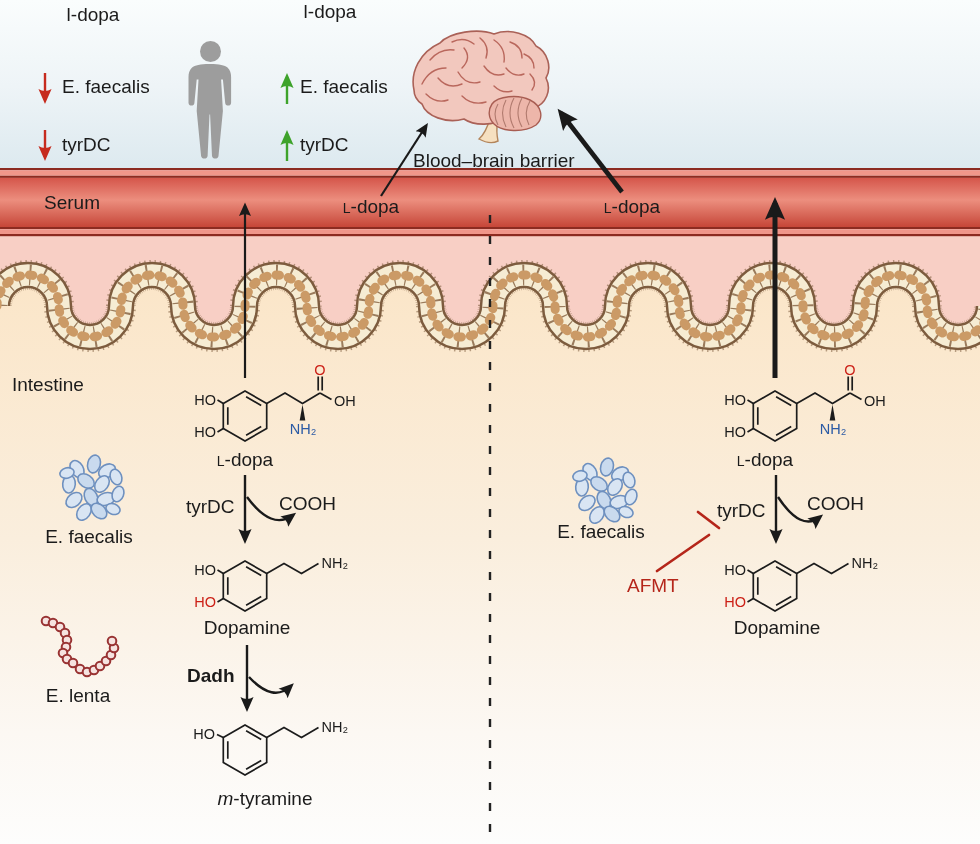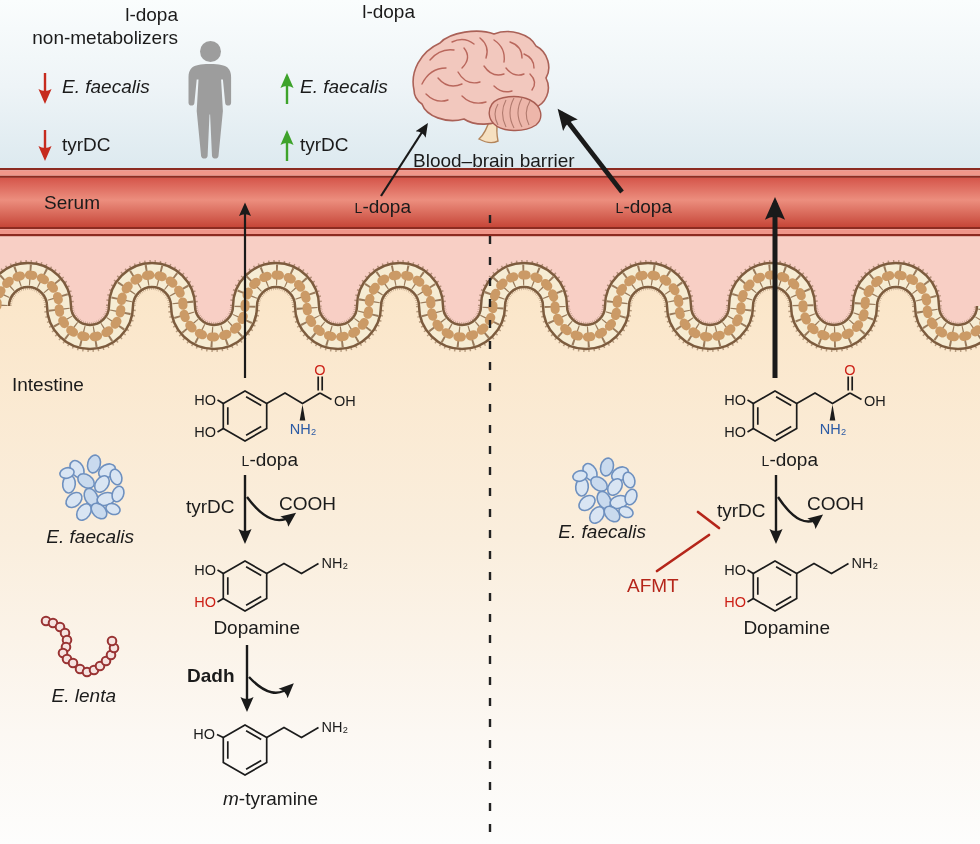--- a/index.html
+++ b/index.html
@@ -3,22 +3,22 @@
 <meta charset="utf-8">
 <style>
   html,body{margin:0;padding:0;}
   body{
     width:980px;height:844px;position:relative;overflow:hidden;
     font-family:"Liberation Sans","DejaVu Sans",sans-serif;
     color:#1b1b1b;background:#ffffff;
   }
   #canvas{position:absolute;left:0;top:0;width:980px;height:844px;}
   .lbl{position:absolute;font-size:19px;line-height:22px;white-space:nowrap;}
-  .ital{font-style:italic;}
-  .ctr{text-align:right;}
+  .ital{}
+  .ctr{text-align:center;}
   .sc{font-size:14px;}
   .red{color:#b5261a;}
   .title{line-height:23px;}
 </style>
 </head>
 <body>
 
 <svg id="canvas" width="980" height="844" viewBox="0 0 980 844" xmlns="http://www.w3.org/2000/svg" xmlns:xlink="http://www.w3.org/1999/xlink">
   <defs>
     <linearGradient id="skyGrad" x1="0" y1="0" x2="0" y2="1">
@@ -232,21 +232,20 @@
   </g>
 
   <g stroke="#b5261a" stroke-width="2.7" fill="none" stroke-linecap="round">
     <path d="M657,571 L709,535"></path>
     <path d="M698,512 L719,528"></path>
   </g>
 </svg>
 
 <div class="lbl title ctr" style="left:8px;top:3px;width:170px;">
   <div>l-dopa</div>
-  <div>non-metabolizers</div>
 </div>
 <div class="lbl title ctr" style="left:245px;top:0px;width:170px;">
   <div>l-dopa</div>
 </div>
 
 <div class="lbl ital" style="left:62px;top:76px;">E. faecalis</div>
 <div class="lbl" style="left:62px;top:134px;">tyrDC</div>
 <div class="lbl ital" style="left:300px;top:76px;">E. faecalis</div>
 <div class="lbl" style="left:300px;top:134px;">tyrDC</div>
 

